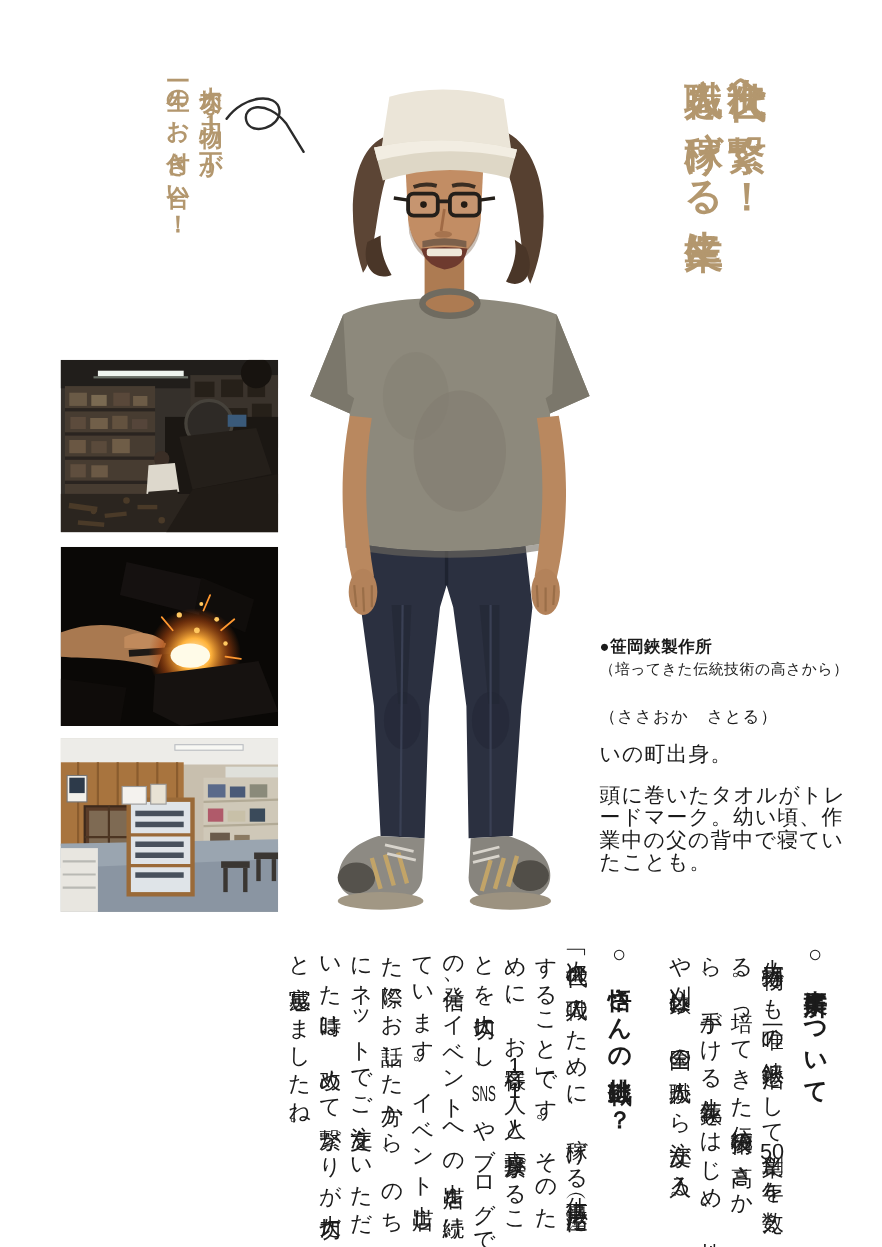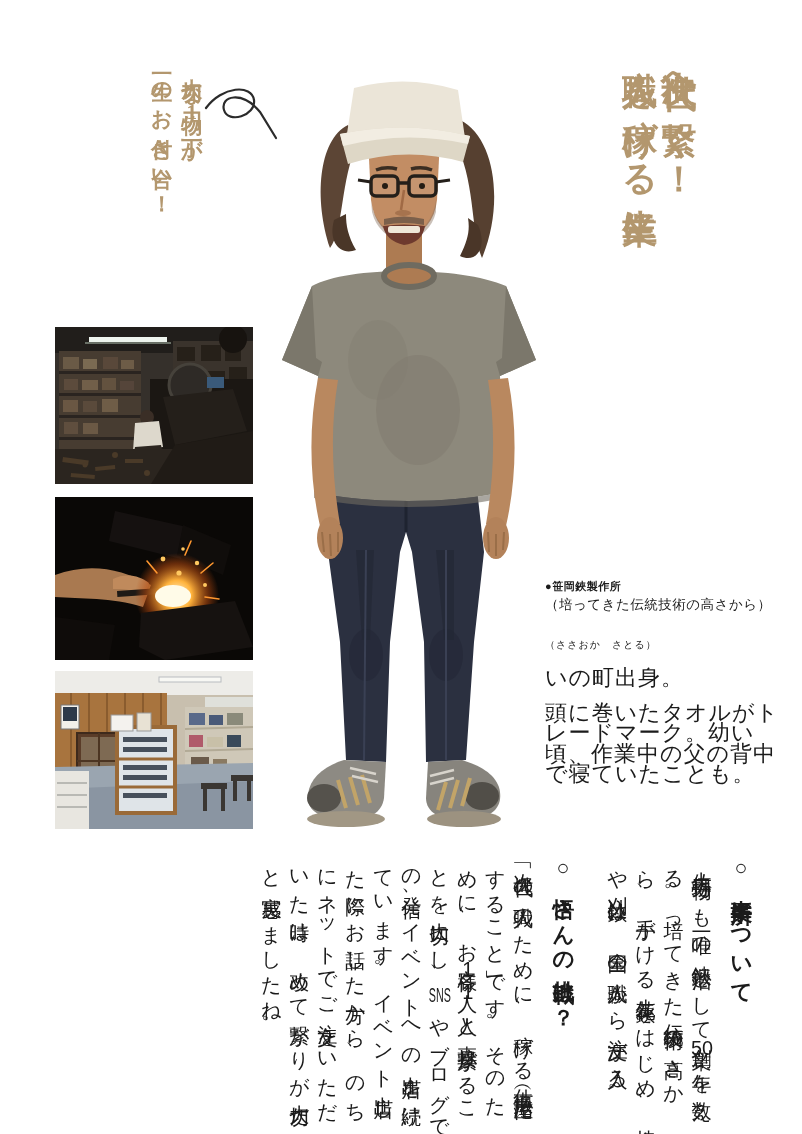--- a/index.html
+++ b/index.html
@@ -47,28 +47,28 @@
     overflow:hidden;
   }
   .photo svg{display:block;}
   #photo-workshop{top:327px;height:157px;}
   #photo-forging{top:497px;height:163px;}
   #photo-shop{top:671px;height:158px;}
   
   .portrait{position:absolute;left:278px;top:80px;width:270px;height:752px;}
   
   .profile{position:absolute;left:545px;top:579px;width:240px;color:var(--ink);}
-  .profile .company{font-size:11px;font-weight:700;letter-spacing:.5px;margin:0;}
+  .profile .company{font-size:15px;font-weight:700;letter-spacing:.5px;margin:0;}
   .profile .company-kana{font-size:13.5px;letter-spacing:.5px;margin:2px 0 24px;}
   .profile .generation{font-size:15px;font-weight:700;margin:0;}
   .profile .name{font-size:27px;font-weight:700;letter-spacing:1px;margin:1px 0 4px;}
-  .profile .name-kana{font-size:10px;letter-spacing:1px;margin:0 0 16px;}
+  .profile .name-kana{font-size:15px;letter-spacing:1px;margin:0 0 16px;}
   .profile .bio{
     font-family:"Liberation Serif","DejaVu Serif",serif;
-    font-size:22px;line-height:20.5px;letter-spacing:1px;margin:0;
+    font-size:19px;line-height:20.5px;letter-spacing:1px;margin:0;
   }
   .profile .bio + .bio{margin-top:16px;font-family:Liberation Mono, monospace;}
   
   .articles{
     position:absolute;top:856px;right:46px;height:276px;
     writing-mode:vertical-rl;text-orientation:mixed;
     color:var(--ink);
     font-size:20px;line-height:1.4;letter-spacing:2.5px;
   }
   .articles section{margin-block-end:26px;}

